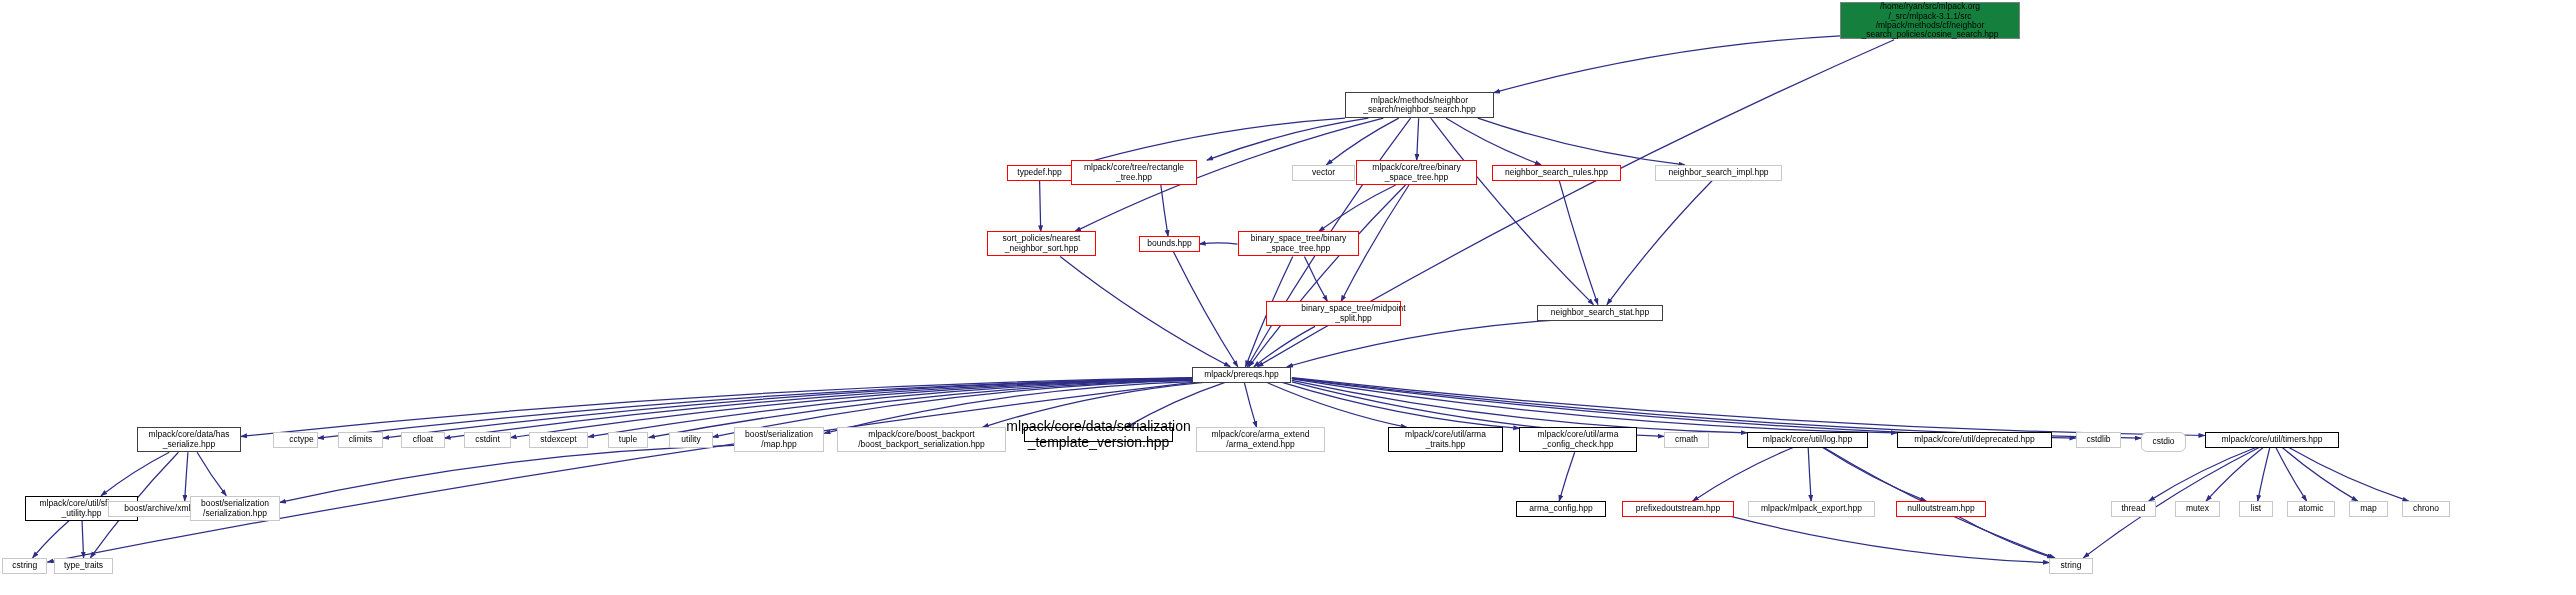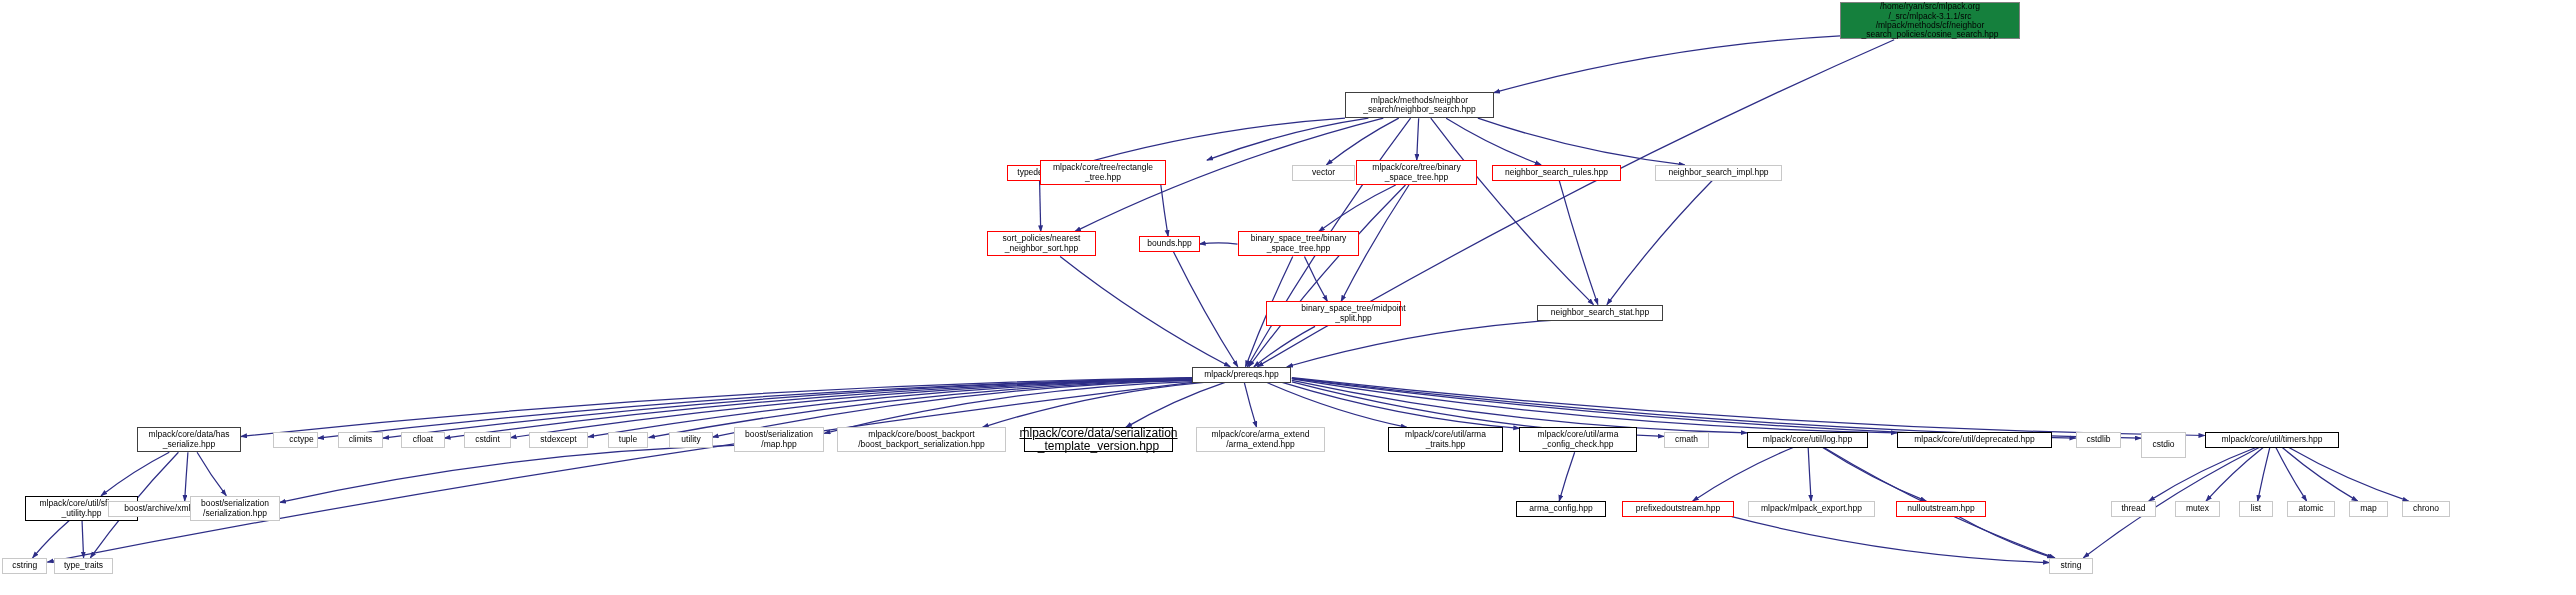--- a/index.html
+++ b/index.html
@@ -96,21 +96,21 @@
       </g>
   </svg>
   <div id="node-layer">
       <div class="node n-root" style="left: 1840px; top: 2.3px; width: 180px; height: 37px; font-size: 8.5px;">/home/ryan/src/mlpack.org
 /_src/mlpack-3.1.1/src
 /mlpack/methods/cf/neighbor
 _search_policies/cosine_search.hpp</div>
       <div class="node n-black" style="left: 1345px; top: 92px; width: 149px; height: 26.4px; font-size: 8.5px;">mlpack/methods/neighbor
 _search/neighbor_search.hpp</div>
       <div class="node n-red" style="left: 1007px; top: 165px; width: 65px; height: 15.5px; font-size: 8.5px;">typedef.hpp</div>
-      <div class="node n-red" style="left: 1040px; top: 160px; width: 126px; height: 25px; font-size: 8.5px;">mlpack/core/tree/rectangle
+      <div class="node n-red" style="left: 1071px; top: 160px; width: 126px; height: 25px; font-size: 8.5px;">mlpack/core/tree/rectangle
 _tree.hpp</div>
       <div class="node n-grey" style="left: 1292px; top: 165px; width: 63px; height: 15.5px; font-size: 8.5px;">vector</div>
       <div class="node n-red" style="left: 1356px; top: 160px; width: 121px; height: 25px; font-size: 8.5px;">mlpack/core/tree/binary
 _space_tree.hpp</div>
       <div class="node n-red" style="left: 1492px; top: 165px; width: 129px; height: 15.5px; font-size: 8.5px;">neighbor_search_rules.hpp</div>
       <div class="node n-grey" style="left: 1655px; top: 165px; width: 127px; height: 15.5px; font-size: 8.5px;">neighbor_search_impl.hpp</div>
       <div class="node n-red" style="left: 987px; top: 231px; width: 109px; height: 25px; font-size: 8.5px;">sort_policies/nearest
 _neighbor_sort.hpp</div>
       <div class="node n-red" style="left: 1139px; top: 236px; width: 61px; height: 15.5px; font-size: 8.5px;">bounds.hpp</div>
       <div class="node n-red" style="left: 1238px; top: 231px; width: 121px; height: 25px; font-size: 8.5px;">binary_space_tree/binary
@@ -125,33 +125,33 @@
       <div class="node n-grey" style="left: 338px; top: 432px; width: 45px; height: 15.5px; font-size: 8.5px;">climits</div>
       <div class="node n-grey" style="left: 401px; top: 432px; width: 44px; height: 15.5px; font-size: 8.5px;">cfloat</div>
       <div class="node n-grey" style="left: 464px; top: 432px; width: 47px; height: 15.5px; font-size: 8.5px; text-align: right;">cstdint</div>
       <div class="node n-grey" style="left: 529px; top: 432px; width: 59px; height: 15.5px; font-size: 8.5px;">stdexcept</div>
       <div class="node n-grey" style="left: 608px; top: 432px; width: 40px; height: 15.5px; font-size: 8.5px;">tuple</div>
       <div class="node n-grey" style="left: 669px; top: 432px; width: 44px; height: 15.5px; font-size: 8.5px;">utility</div>
       <div class="node n-grey" style="left: 734px; top: 427px; width: 90px; height: 25px; font-size: 8.5px;">boost/serialization
 /map.hpp</div>
       <div class="node n-grey" style="left: 837px; top: 427px; width: 169px; height: 25px; font-size: 8.5px;">mlpack/core/boost_backport
 /boost_backport_serialization.hpp</div>
-      <div class="node n-bold" style="left: 1024px; top: 427px; width: 149px; height: 25px; font-size: 12px; text-decoration: underline;">mlpack/core/data/serialization
+      <div class="node n-bold" style="left: 1024px; top: 427px; width: 149px; height: 15px; font-size: 14px;">mlpack/core/data/serialization
 _template_version.hpp</div>
       <div class="node n-grey" style="left: 1196px; top: 427px; width: 129px; height: 25px; font-size: 8.5px;">mlpack/core/arma_extend
 /arma_extend.hpp</div>
       <div class="node n-bold" style="left: 1388px; top: 427px; width: 115px; height: 25px; font-size: 8.5px;">mlpack/core/util/arma
 _traits.hpp</div>
       <div class="node n-bold" style="left: 1519px; top: 427px; width: 118px; height: 25px; font-size: 8.5px;">mlpack/core/util/arma
 _config_check.hpp</div>
       <div class="node n-grey" style="left: 1664px; top: 432px; width: 45px; height: 15.5px; font-size: 8.5px;">cmath</div>
       <div class="node n-bold" style="left: 1747px; top: 432px; width: 121px; height: 15.5px; font-size: 8.5px;">mlpack/core/util/log.hpp</div>
       <div class="node n-bold" style="left: 1897px; top: 432px; width: 155px; height: 15.5px; font-size: 8.5px;">mlpack/core/util/deprecated.hpp</div>
       <div class="node n-grey" style="left: 2076px; top: 432px; width: 45px; height: 15.5px; font-size: 8.5px;">cstdlib</div>
-      <div class="node n-grey" style="left: 2141px; top: 432px; width: 45px; height: 26px; font-size: 8.5px;">cstdio</div>
+      <div class="node n-grey" style="left: 2141px; top: 432px; width: 45px; height: 20px; font-size: 8.5px; border-radius: 6px;">cstdio</div>
       <div class="node n-bold" style="left: 2205px; top: 432px; width: 134px; height: 15.5px; font-size: 8.5px;">mlpack/core/util/timers.hpp</div>
       <div class="node n-bold" style="left: 25px; top: 496px; width: 113px; height: 25px; font-size: 8.5px;">mlpack/core/util/sfinae
 _utility.hpp</div>
       <div class="node n-grey" style="left: 108px; top: 501px; width: 152px; height: 15.5px; font-size: 8.5px;">boost/archive/xml_oarchive.hpp</div>
       <div class="node n-grey" style="left: 190px; top: 496px; width: 90px; height: 25px; font-size: 8.5px;">boost/serialization
 /serialization.hpp</div>
       <div class="node n-bold" style="left: 1516px; top: 501px; width: 90px; height: 15.5px; font-size: 8.5px;">arma_config.hpp</div>
       <div class="node n-red" style="left: 1622px; top: 501px; width: 112px; height: 15.5px; font-size: 8.5px;">prefixedoutstream.hpp</div>
       <div class="node n-grey" style="left: 1748px; top: 501px; width: 127px; height: 15.5px; font-size: 8.5px;">mlpack/mlpack_export.hpp</div>
       <div class="node n-red" style="left: 1896px; top: 501px; width: 90px; height: 15.5px; font-size: 8.5px;">nulloutstream.hpp</div>

